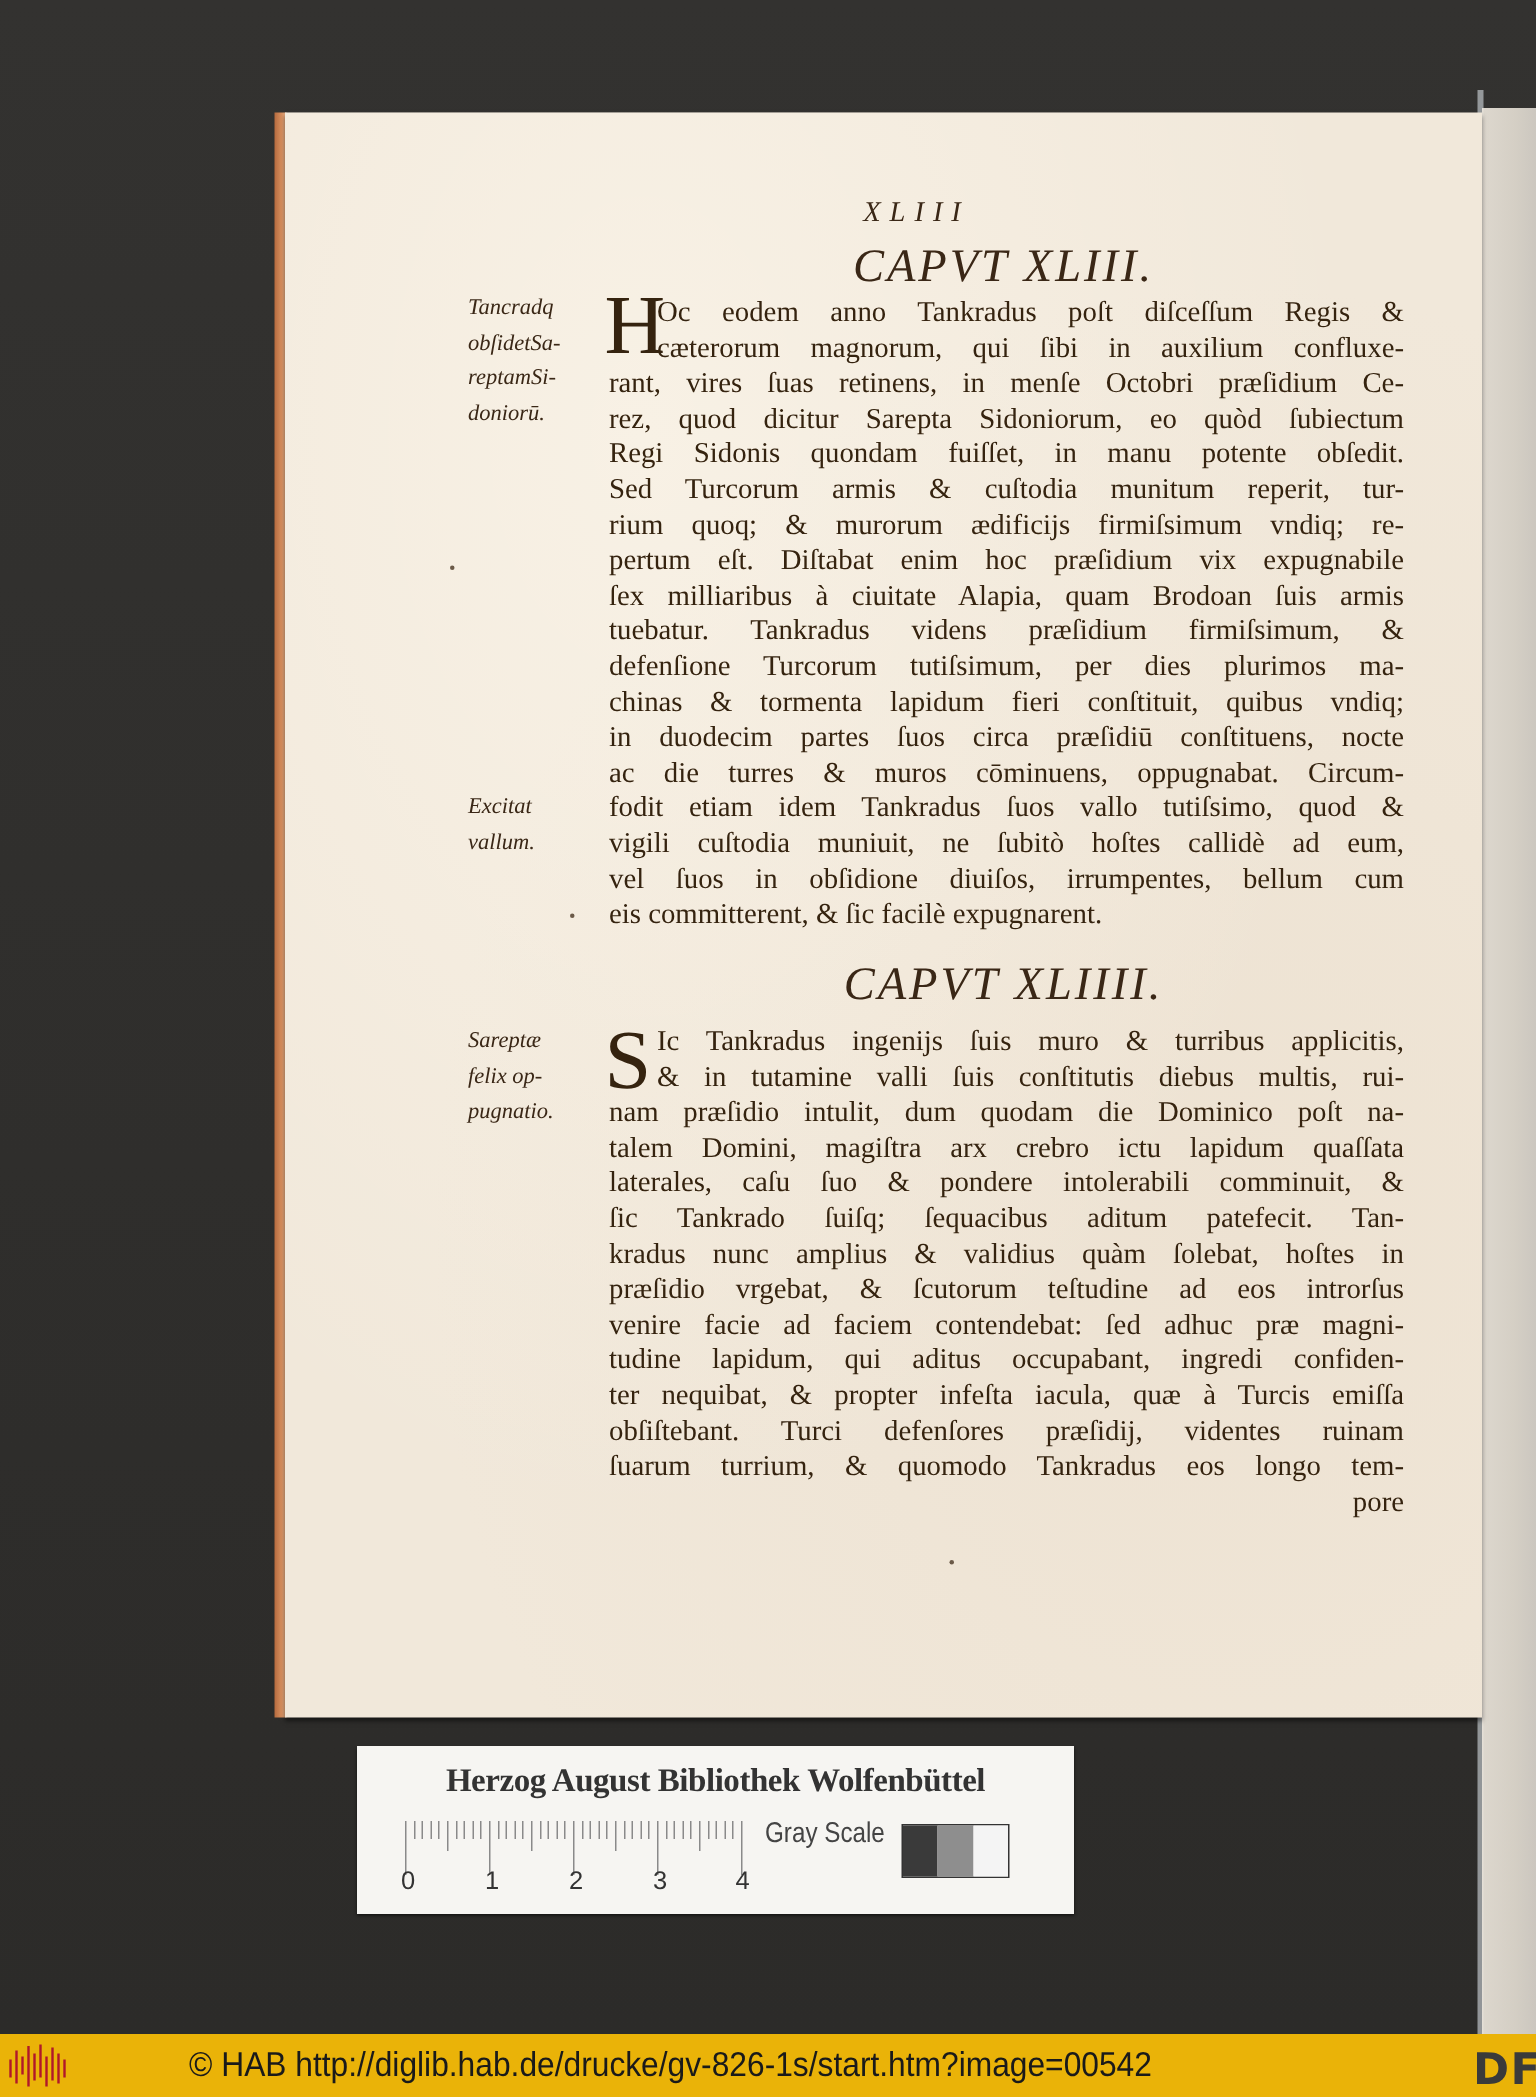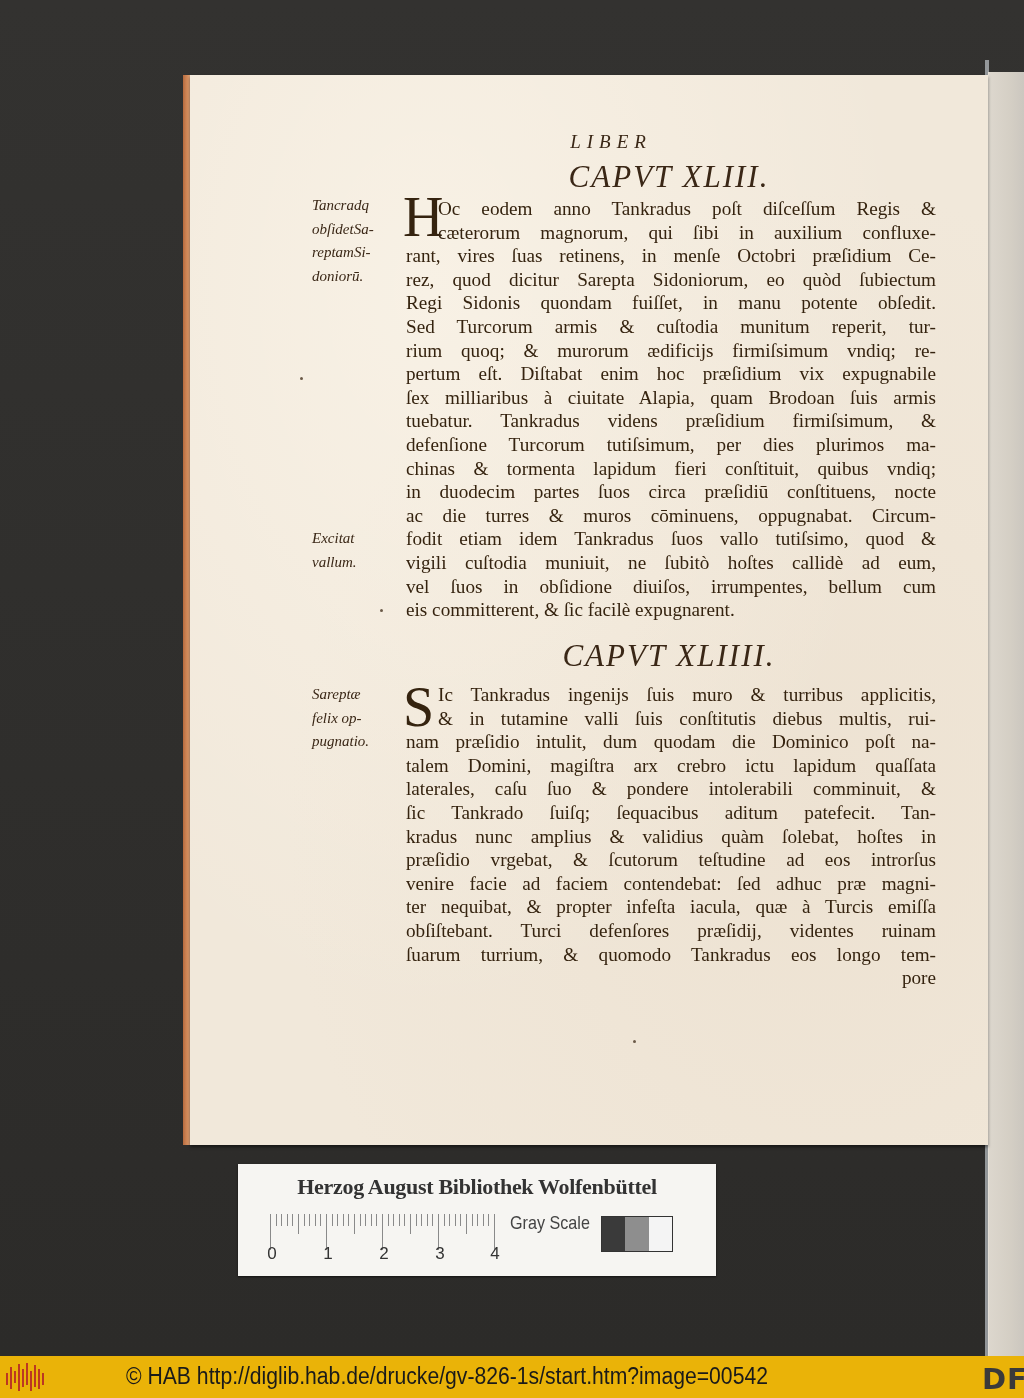--- a/index.html
+++ b/index.html
@@ -118,21 +118,21 @@
 </style>
 </head>
 <body>
 
 <div class="backdrop"></div>
 <div class="next-page-shadow"></div>
 <div class="next-page"></div>
 <div class="page-edge"></div>
 
 <div class="page">
-  <div class="running-head">LIBER</div>
+  <div class="running-head">XLIII</div>
 
   <div class="chapter-title ch1">CAPVT XLIII.</div>
 
   <div class="margin-note mn1">
     <div>Tancradq</div>
     <div>obſidetSa-</div>
     <div>reptamSi-</div>
     <div>doniorū.</div>
   </div>
   <div class="margin-note mn2">
@@ -174,20 +174,21 @@
   <div class="text-block tb2">
     <span class="line hang">Ic Tankradus ingenijs ſuis muro &amp; turribus applicitis,</span>
     <span class="line hang">&amp; in tutamine valli ſuis conſtitutis diebus multis, rui-</span>
     <span class="line">nam præſidio intulit, dum quodam die Dominico poſt na-</span>
     <span class="line">talem Domini, magiſtra arx crebro ictu lapidum quaſſata</span>
     <span class="line">laterales, caſu ſuo &amp; pondere intolerabili comminuit, &amp;</span>
     <span class="line">ſic Tankrado ſuiſq; ſequacibus aditum patefecit. Tan-</span>
     <span class="line">kradus nunc amplius &amp; validius quàm ſolebat, hoſtes in</span>
     <span class="line">præſidio vrgebat, &amp; ſcutorum teſtudine ad eos introrſus</span>
     <span class="line">venire facie ad faciem contendebat: ſed adhuc præ magni-</span>
+    <span class="line">tudine lapidum, qui aditus occupabant, ingredi confiden-</span>
     <span class="line">ter nequibat, &amp; propter infeſta iacula, quæ à Turcis emiſſa</span>
     <span class="line">obſiſtebant. Turci defenſores præſidij, videntes ruinam</span>
     <span class="line">ſuarum turrium, &amp; quomodo Tankradus eos longo tem-</span>
     <span class="line right">pore</span>
   </div>
 
   <div class="dot" style="left:110px; top:302px;"></div>
   <div class="dot" style="left:190px; top:534px;"></div>
   <div class="dot" style="left:443px; top:965px;"></div>
 </div>

